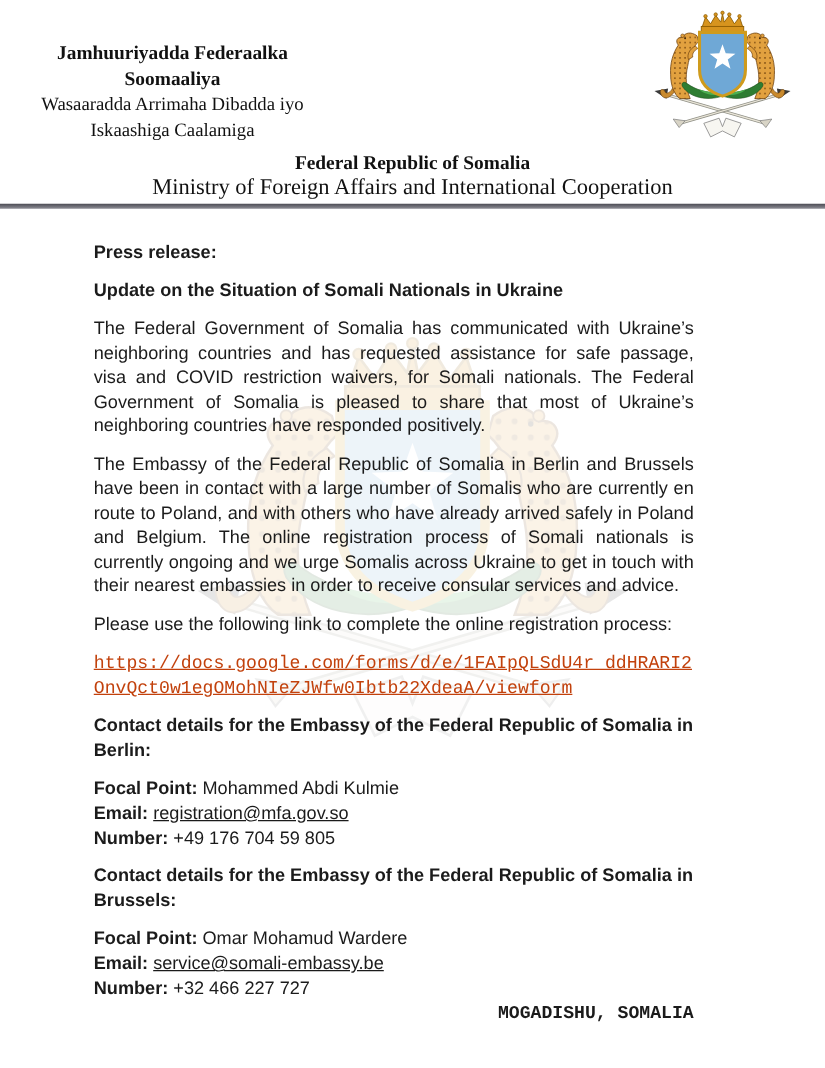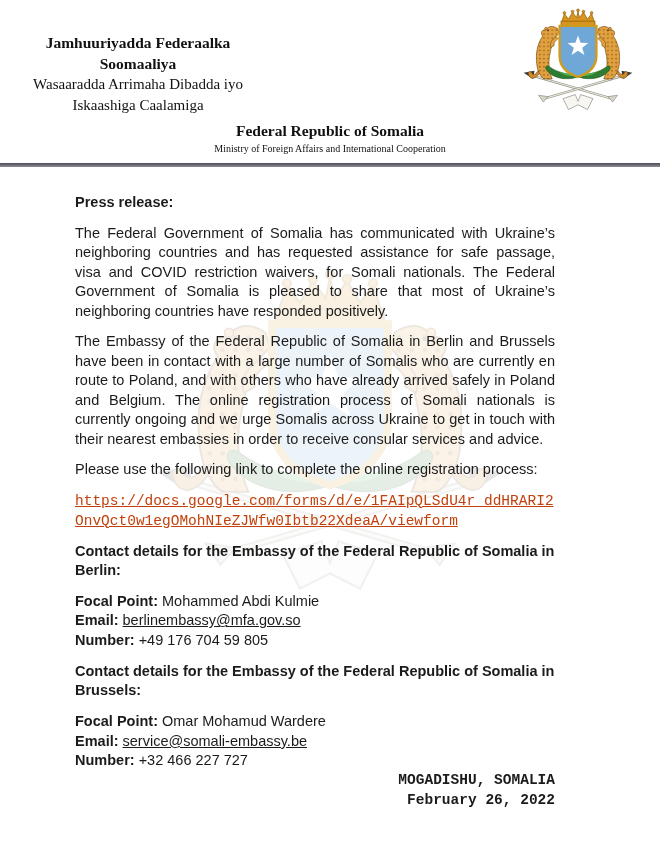--- a/index.html
+++ b/index.html
@@ -51,21 +51,21 @@
   }
   .hdr-right .a1 { font-weight: bold; font-size: 19px; line-height: 27px; }
   .hdr-right .a2, .hdr-right .a3 { font-size: 15px; line-height: 22px; }
   .hdr-center-lines {
     text-align: center;
     font-family: "Liberation Serif", "DejaVu Serif", serif;
     color: #111;
     margin-top: 2px;
   }
   .hdr-center-lines .e1 { font-weight: bold; font-size: 15.5px; line-height: 18px; }
-  .hdr-center-lines .e2 { font-size: 10px; line-height: 18px; }
+  .hdr-center-lines .e2 { font-size: 18px; line-height: 18px; }
   .divider-top {
     margin-top: 5px;
     height: 4px;
     background: linear-gradient(#4c4c54, #8e8e96);
   }
   
   .watermark {
     position: absolute;
     left: 50%;
     top: 268px;
@@ -231,41 +231,42 @@
   </div>
   <div class="hdr-center-lines">
     <div class="e1">Federal Republic of Somalia</div>
     <div class="e2">Ministry of Foreign Affairs and International Cooperation</div>
   </div>
   <div class="divider-top"></div>
 
   <div class="doc-body">
     <div class="blk bold">Press release:</div>
 
+    <div class="blk bold">Update on the Situation of Somali Nationals in Ukraine</div>
 
     <div class="blk just">The Federal Government of Somalia has communicated with Ukraine’s neighboring countries and has requested assistance for safe passage, visa and COVID restriction waivers, for Somali nationals. The Federal Government of Somalia is pleased to share that most of Ukraine’s neighboring countries have responded positively.</div>
 
     <div class="blk just">The Embassy of the Federal Republic of Somalia in Berlin and Brussels have been in contact with a large number of Somalis who are currently en route to Poland, and with others who have already arrived safely in Poland and Belgium. The online registration process of Somali nationals is currently ongoing and we urge Somalis across Ukraine to get in touch with their nearest embassies in order to receive consular services and advice.</div>
 
     <div class="blk">Please use the following link to complete the online registration process:</div>
 
     <div class="blk">
       <a class="url-link" href="#">https://docs.google.com/forms/d/e/1FAIpQLSdU4r_ddHRARI2OnvQct0w1egOMohNIeZJWfw0Ibtb22XdeaA/viewform</a>
     </div>
 
     <div class="blk bold">Contact details for the Embassy of the Federal Republic of Somalia in Berlin:</div>
 
     <div class="blk">
       <div class="contact-line">
         <span class="bold">Focal Point:</span>
         <span>Mohammed Abdi Kulmie</span>
       </div>
       <div class="contact-line">
         <span class="bold">Email:</span>
-        <a class="plain-link" href="#">berlinembassy@mfa.gov.so</a>
+        <a class="plain-link" href="#">registration@mfa.gov.so</a>
       </div>
       <div class="contact-line">
         <span class="bold">Number:</span>
         <span>+49 176 704 59 805</span>
       </div>
     </div>
 
     <div class="blk bold">Contact details for the Embassy of the Federal Republic of Somalia in Brussels:</div>
 
     <div>
@@ -278,17 +279,16 @@
         <a class="plain-link" href="#">service@somali-embassy.be</a>
       </div>
       <div class="contact-line">
         <span class="bold">Number:</span>
         <span>+32 466 227 727</span>
       </div>
     </div>
 
     <div class="sign-block">
       <div>MOGADISHU, SOMALIA</div>
-      <div>February 26, 2022</div>
     </div>
   </div>
 
 </div>
 
 </body></html>

